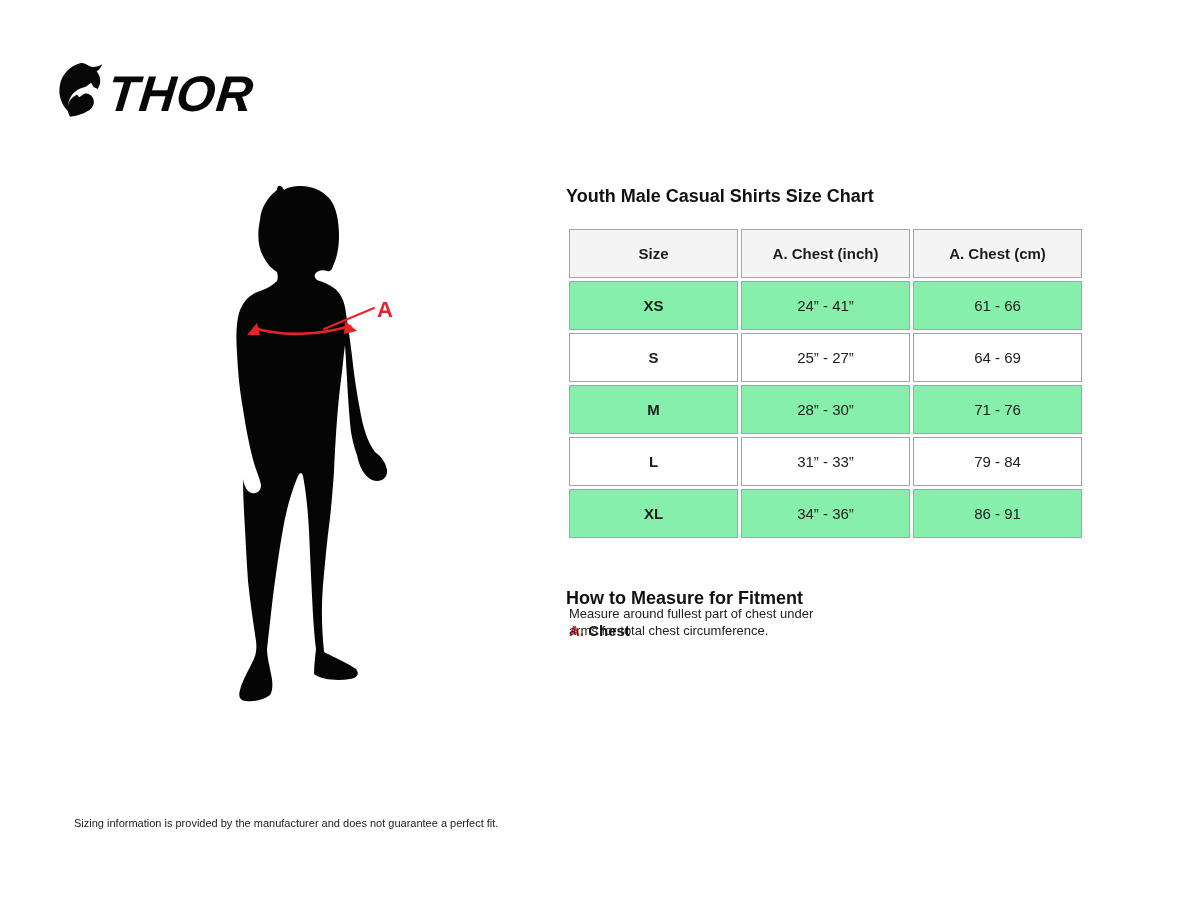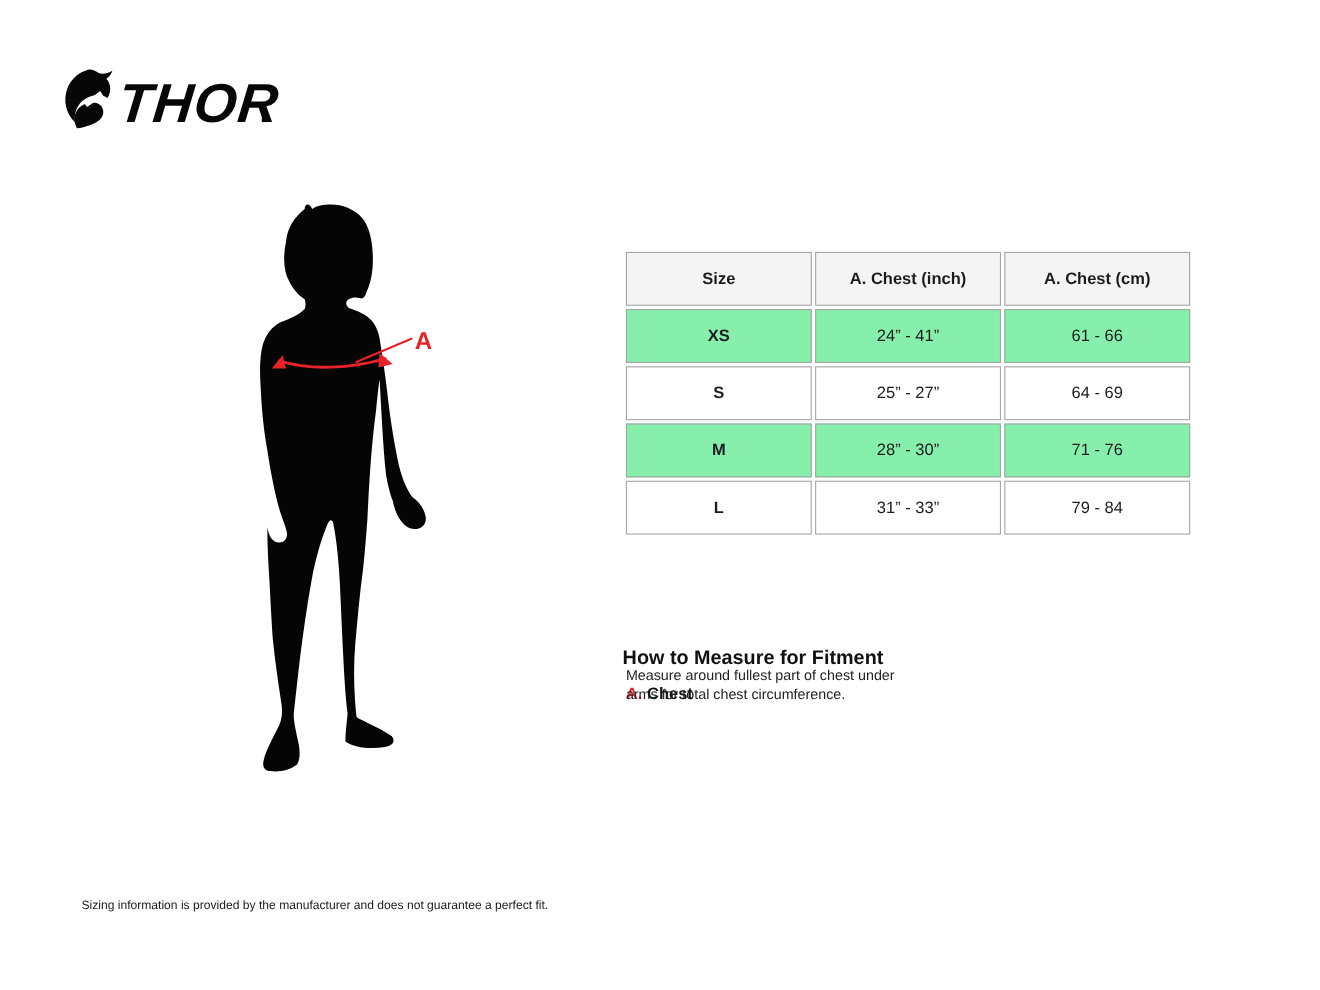--- a/index.html
+++ b/index.html
@@ -146,20 +146,21 @@
       C294,186 288,187 284,190
       Z"></path>
 
     <path fill="none" stroke="#e62328" stroke-width="2.6" stroke-linecap="round" d="M254,328 C282,337 320,335 350,326"></path>
     <path fill="#e62328" d="M247,335 L257,323 L260,335 Z"></path>
     <path fill="#e62328" d="M357,331 L345,321 L344,334 Z"></path>
     <path fill="none" stroke="#e62328" stroke-width="2" stroke-linecap="round" d="M324,329 L374,308"></path>
     <text x="377" y="317" fill="#e62328" font-family="Liberation Sans, sans-serif" font-size="22" font-weight="bold">A</text>
   </svg>
 
+  <div class="chart-title">Youth Male Casual Shirts Size Chart</div>
 
   <table class="size-table">
     <tbody>
         <tr>
       <th>Size</th>
       <th>A. Chest (inch)</th>
       <th>A. Chest (cm)</th>
     </tr>
     <tr class="row-alt">
       <td class="size-cell">XS</td>
@@ -174,20 +175,25 @@
     <tr class="row-alt">
       <td class="size-cell">M</td>
       <td>28” - 30”</td>
       <td>71 - 76</td>
     </tr>
     <tr class="row-plain">
       <td class="size-cell">L</td>
       <td>31” - 33”</td>
       <td>79 - 84</td>
     </tr>
+    <tr class="row-alt">
+      <td class="size-cell">XL</td>
+      <td>34” - 36”</td>
+      <td>86 - 91</td>
+    </tr>
   </tbody>
     </table>
 
   <div class="fitment-title">How to Measure for Fitment</div>
   <div class="measure-label">
     <span class="measure-key">A.</span>
     <span class="measure-name">Chest</span>
   </div>
   <div class="measure-desc">Measure around fullest part of chest under arms for total chest circumference.</div>
 

